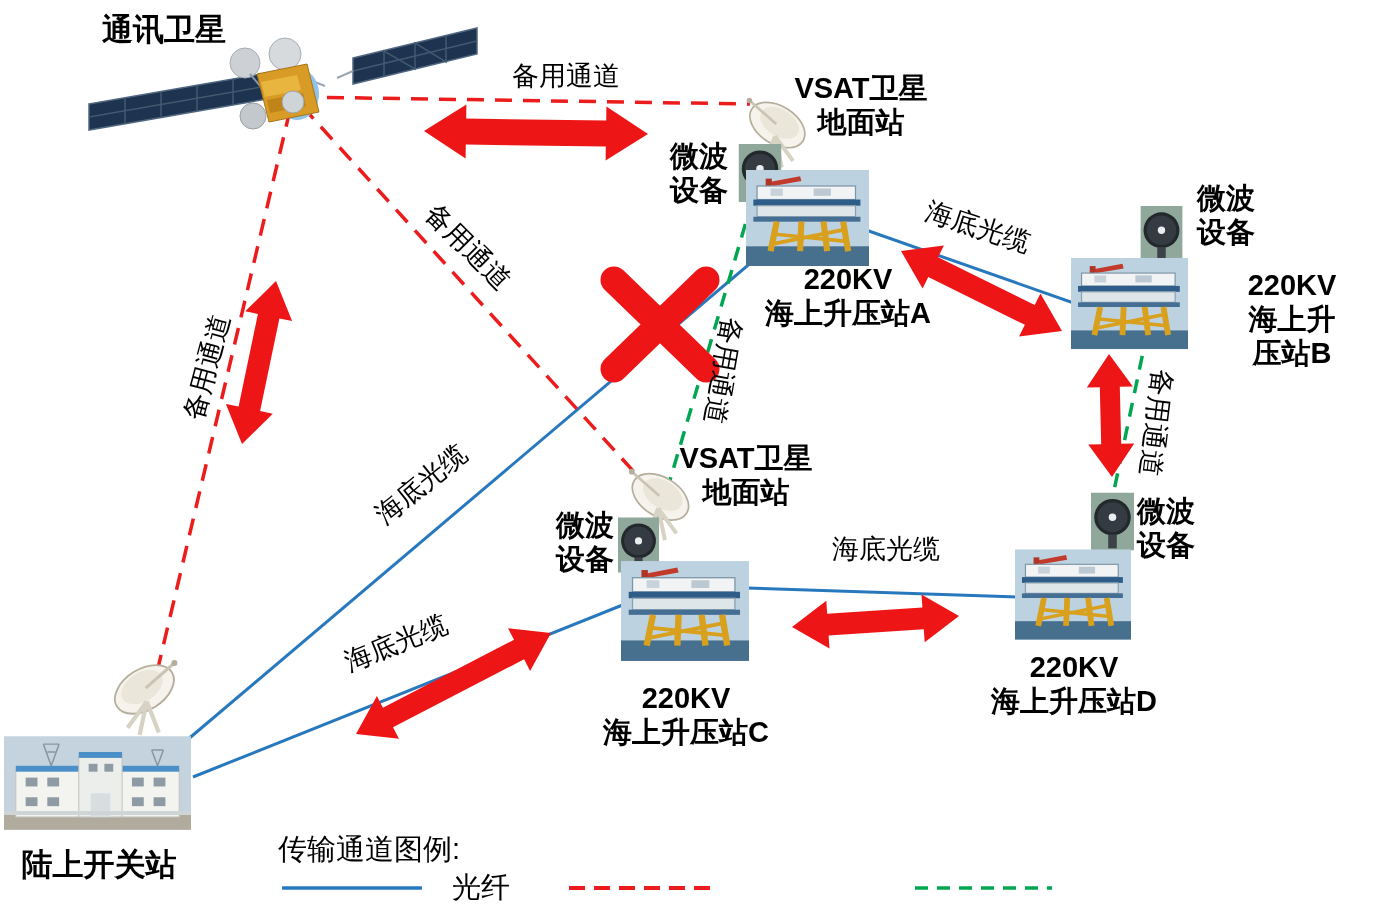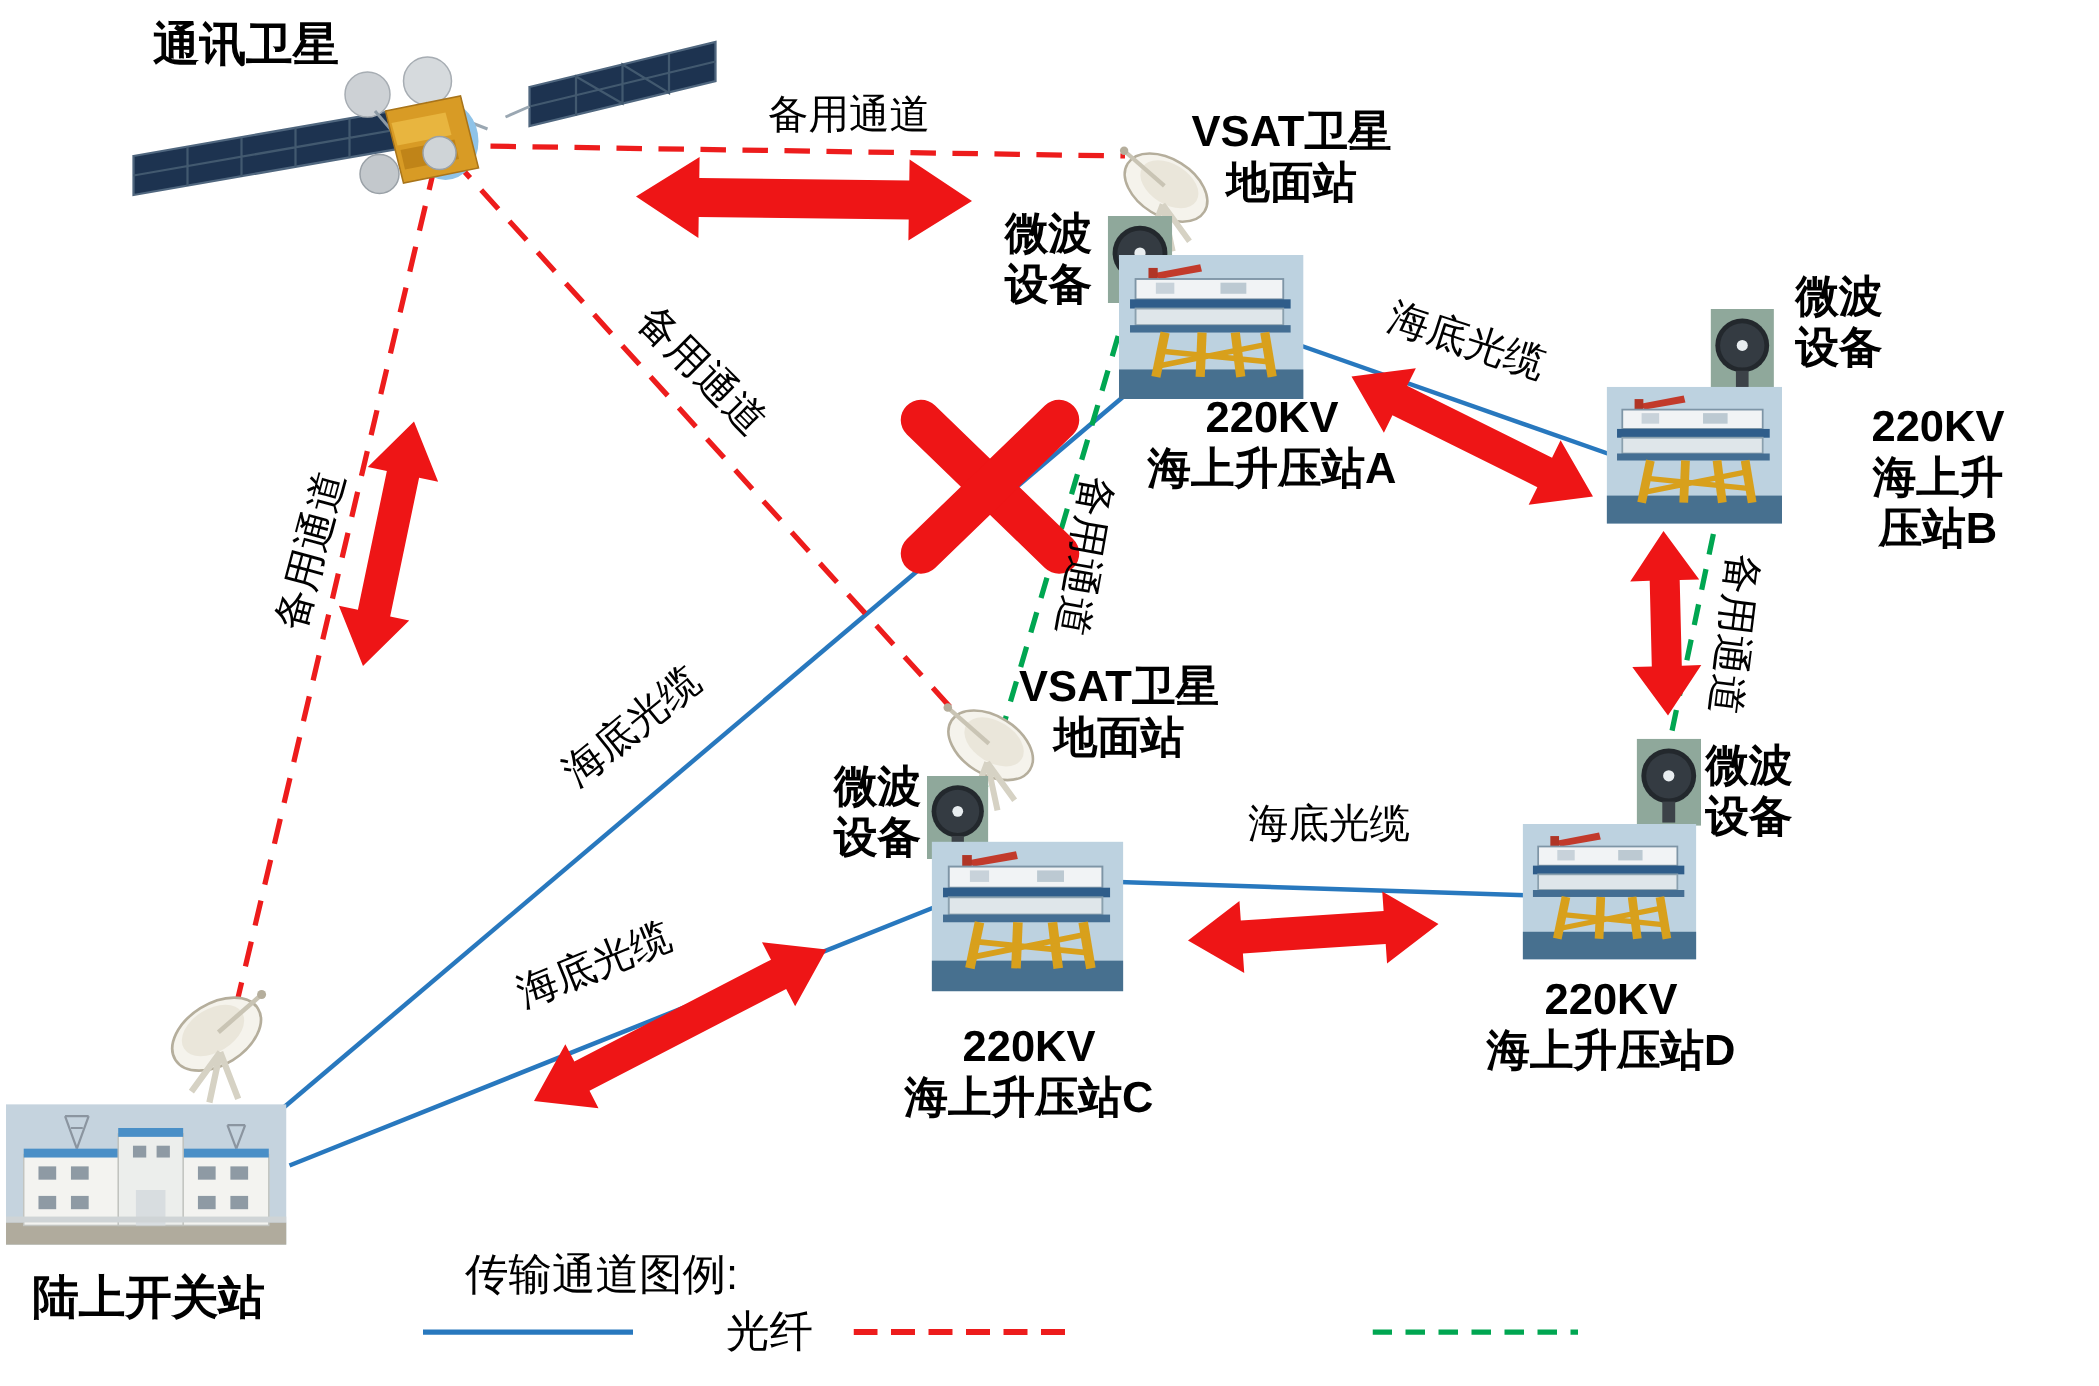--- a/index.html
+++ b/index.html
@@ -4,21 +4,21 @@
 <style>
   html,body{margin:0;padding:0;background:#ffffff;}
   .canvas{position:relative;width:1399px;height:924px;background:#ffffff;overflow:hidden;
           font-family:"Liberation Sans","DejaVu Sans",sans-serif;color:#000;}
   .abs{position:absolute;}
   .layer{left:0;top:0;pointer-events:none;}
   .node-label{position:absolute;transform:translateX(-50%);text-align:center;
               white-space:pre-line;font-size:29px;line-height:1.18;font-weight:700;}
   .rlabel{position:absolute;white-space:nowrap;font-size:27px;font-weight:500;
           transform-origin:center;}
-  .legend-text{position:absolute;font-size:29px;font-weight:500;white-space:nowrap;margin-left:32px;}
+  .legend-text{position:absolute;font-size:29px;font-weight:500;white-space:nowrap;}
   .photo{position:absolute;}
   .photo svg{display:block;width:100%;height:100%;}
   .mirror svg{transform:scaleX(-1);}
 </style>
 </head>
 <body>
 
 <div class="canvas">
 
   <svg class="abs layer" width="1399" height="924" viewBox="0 0 1399 924">

